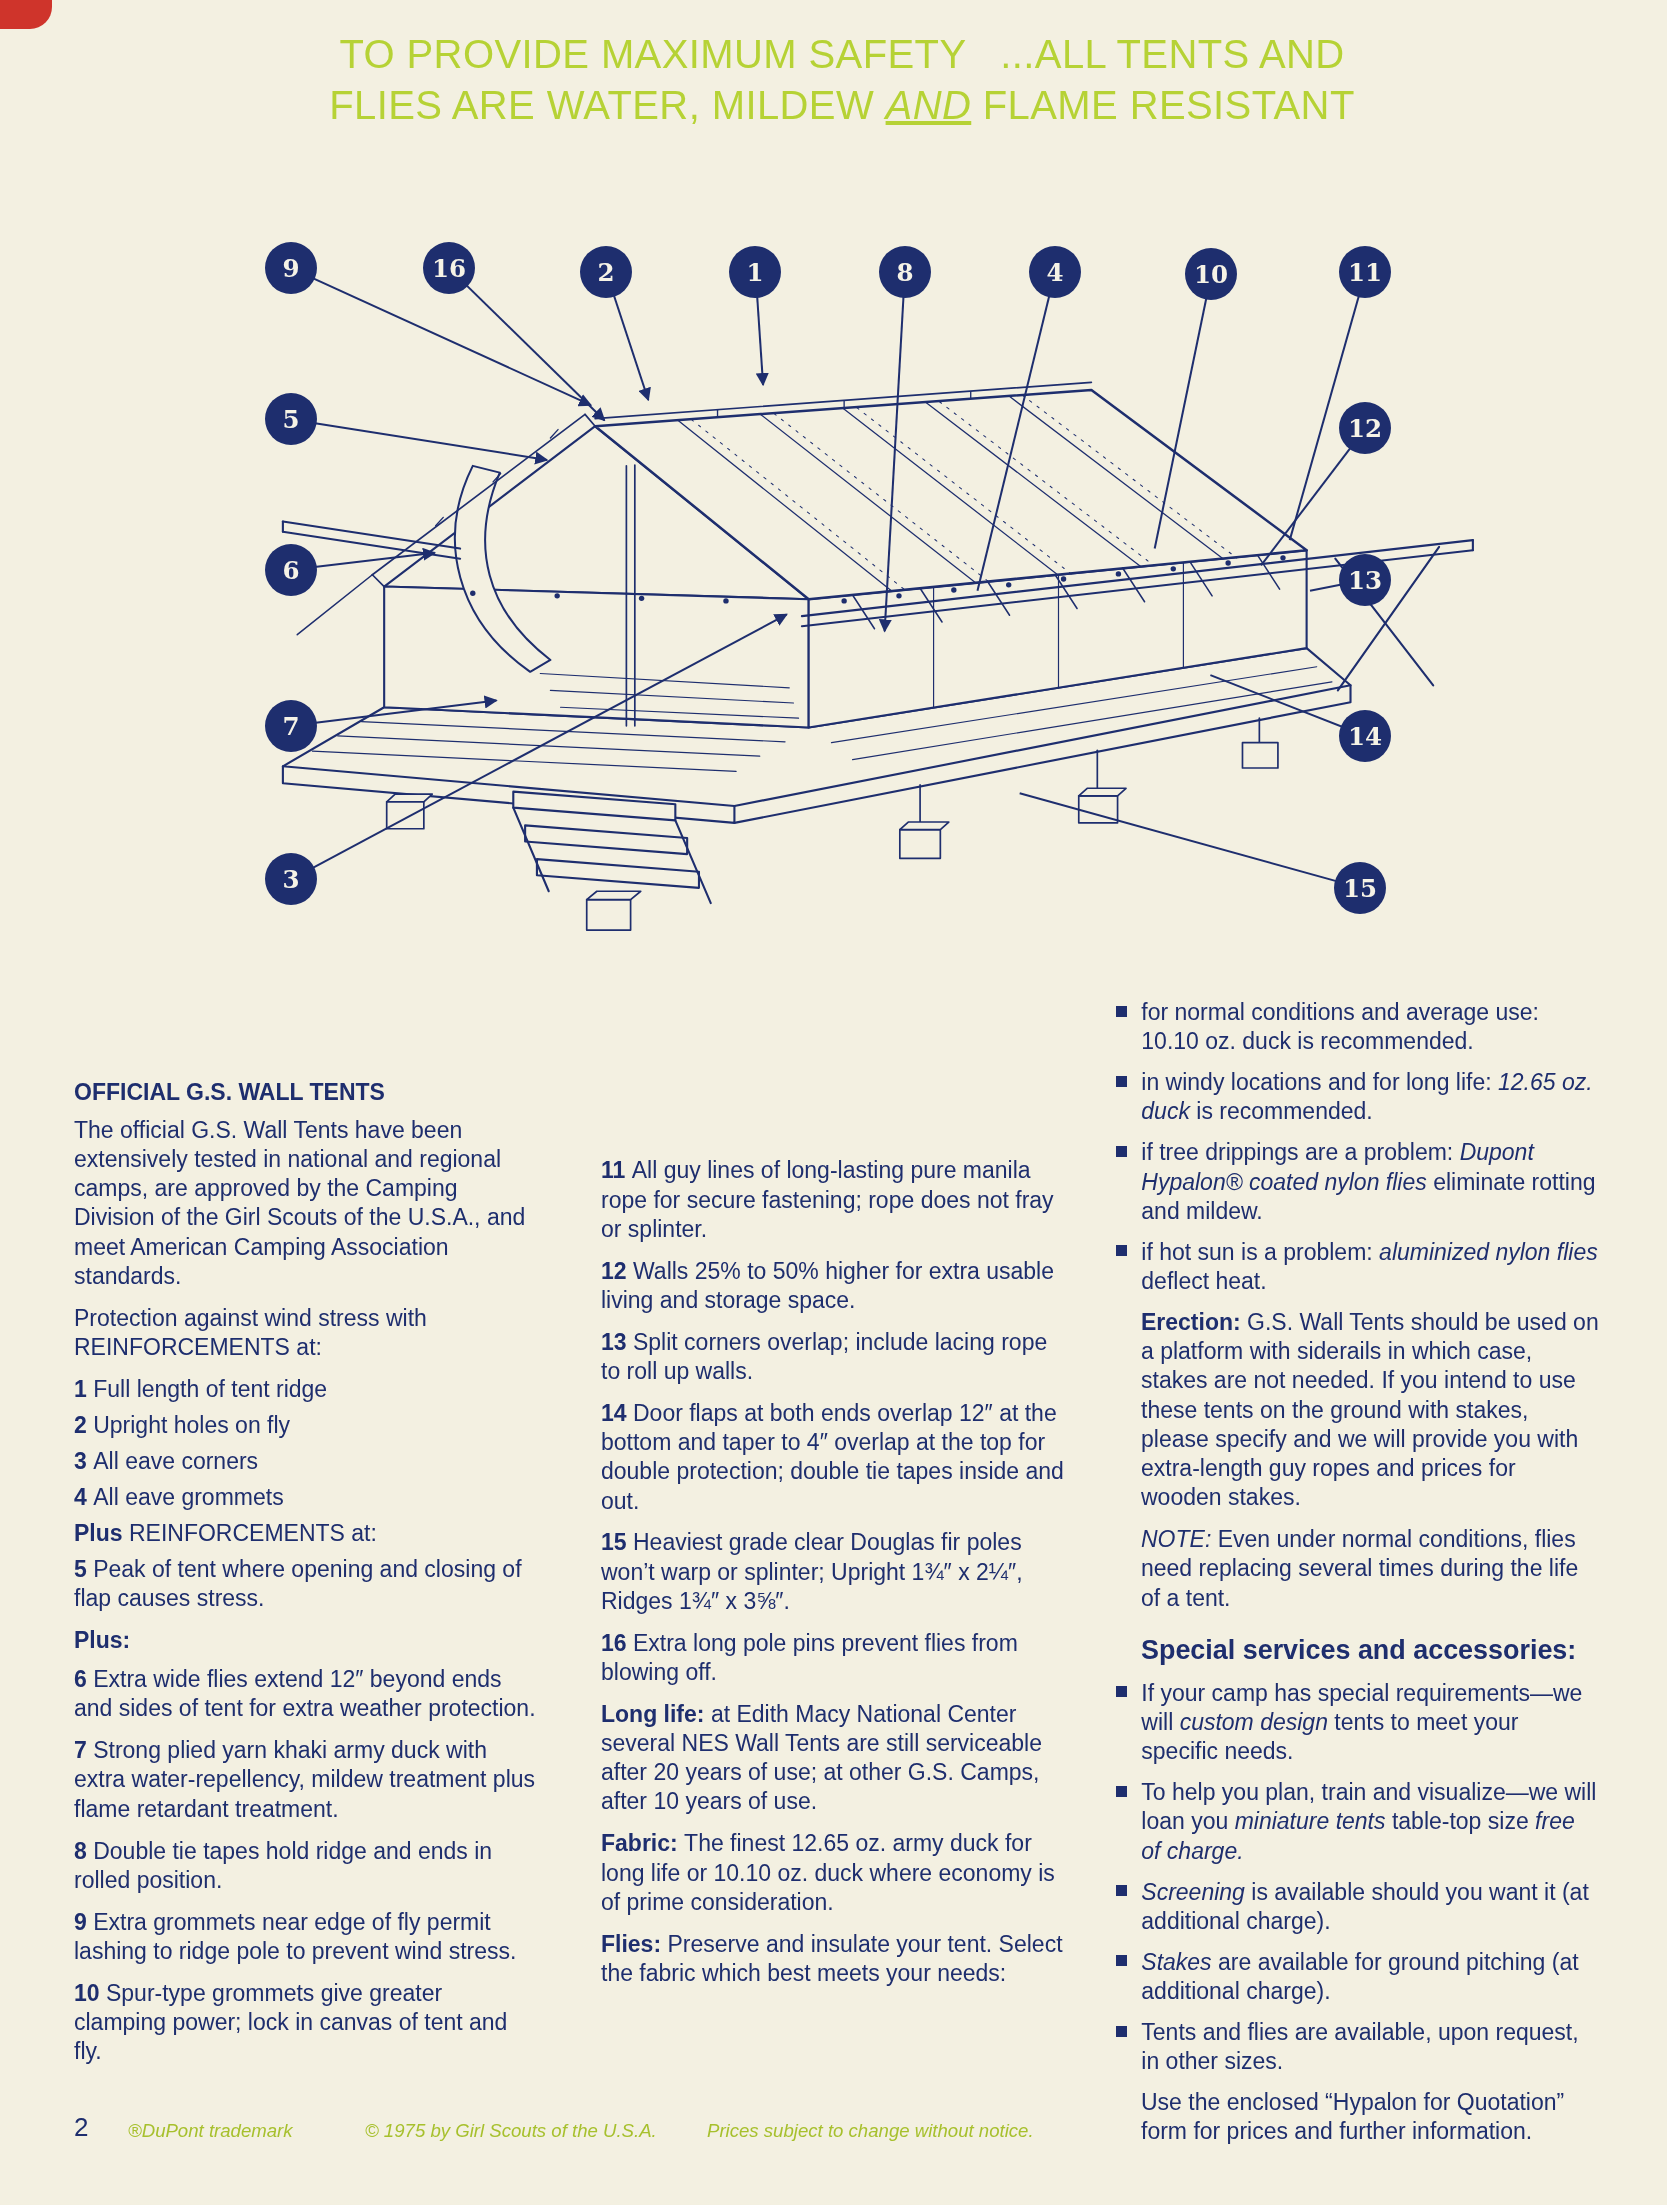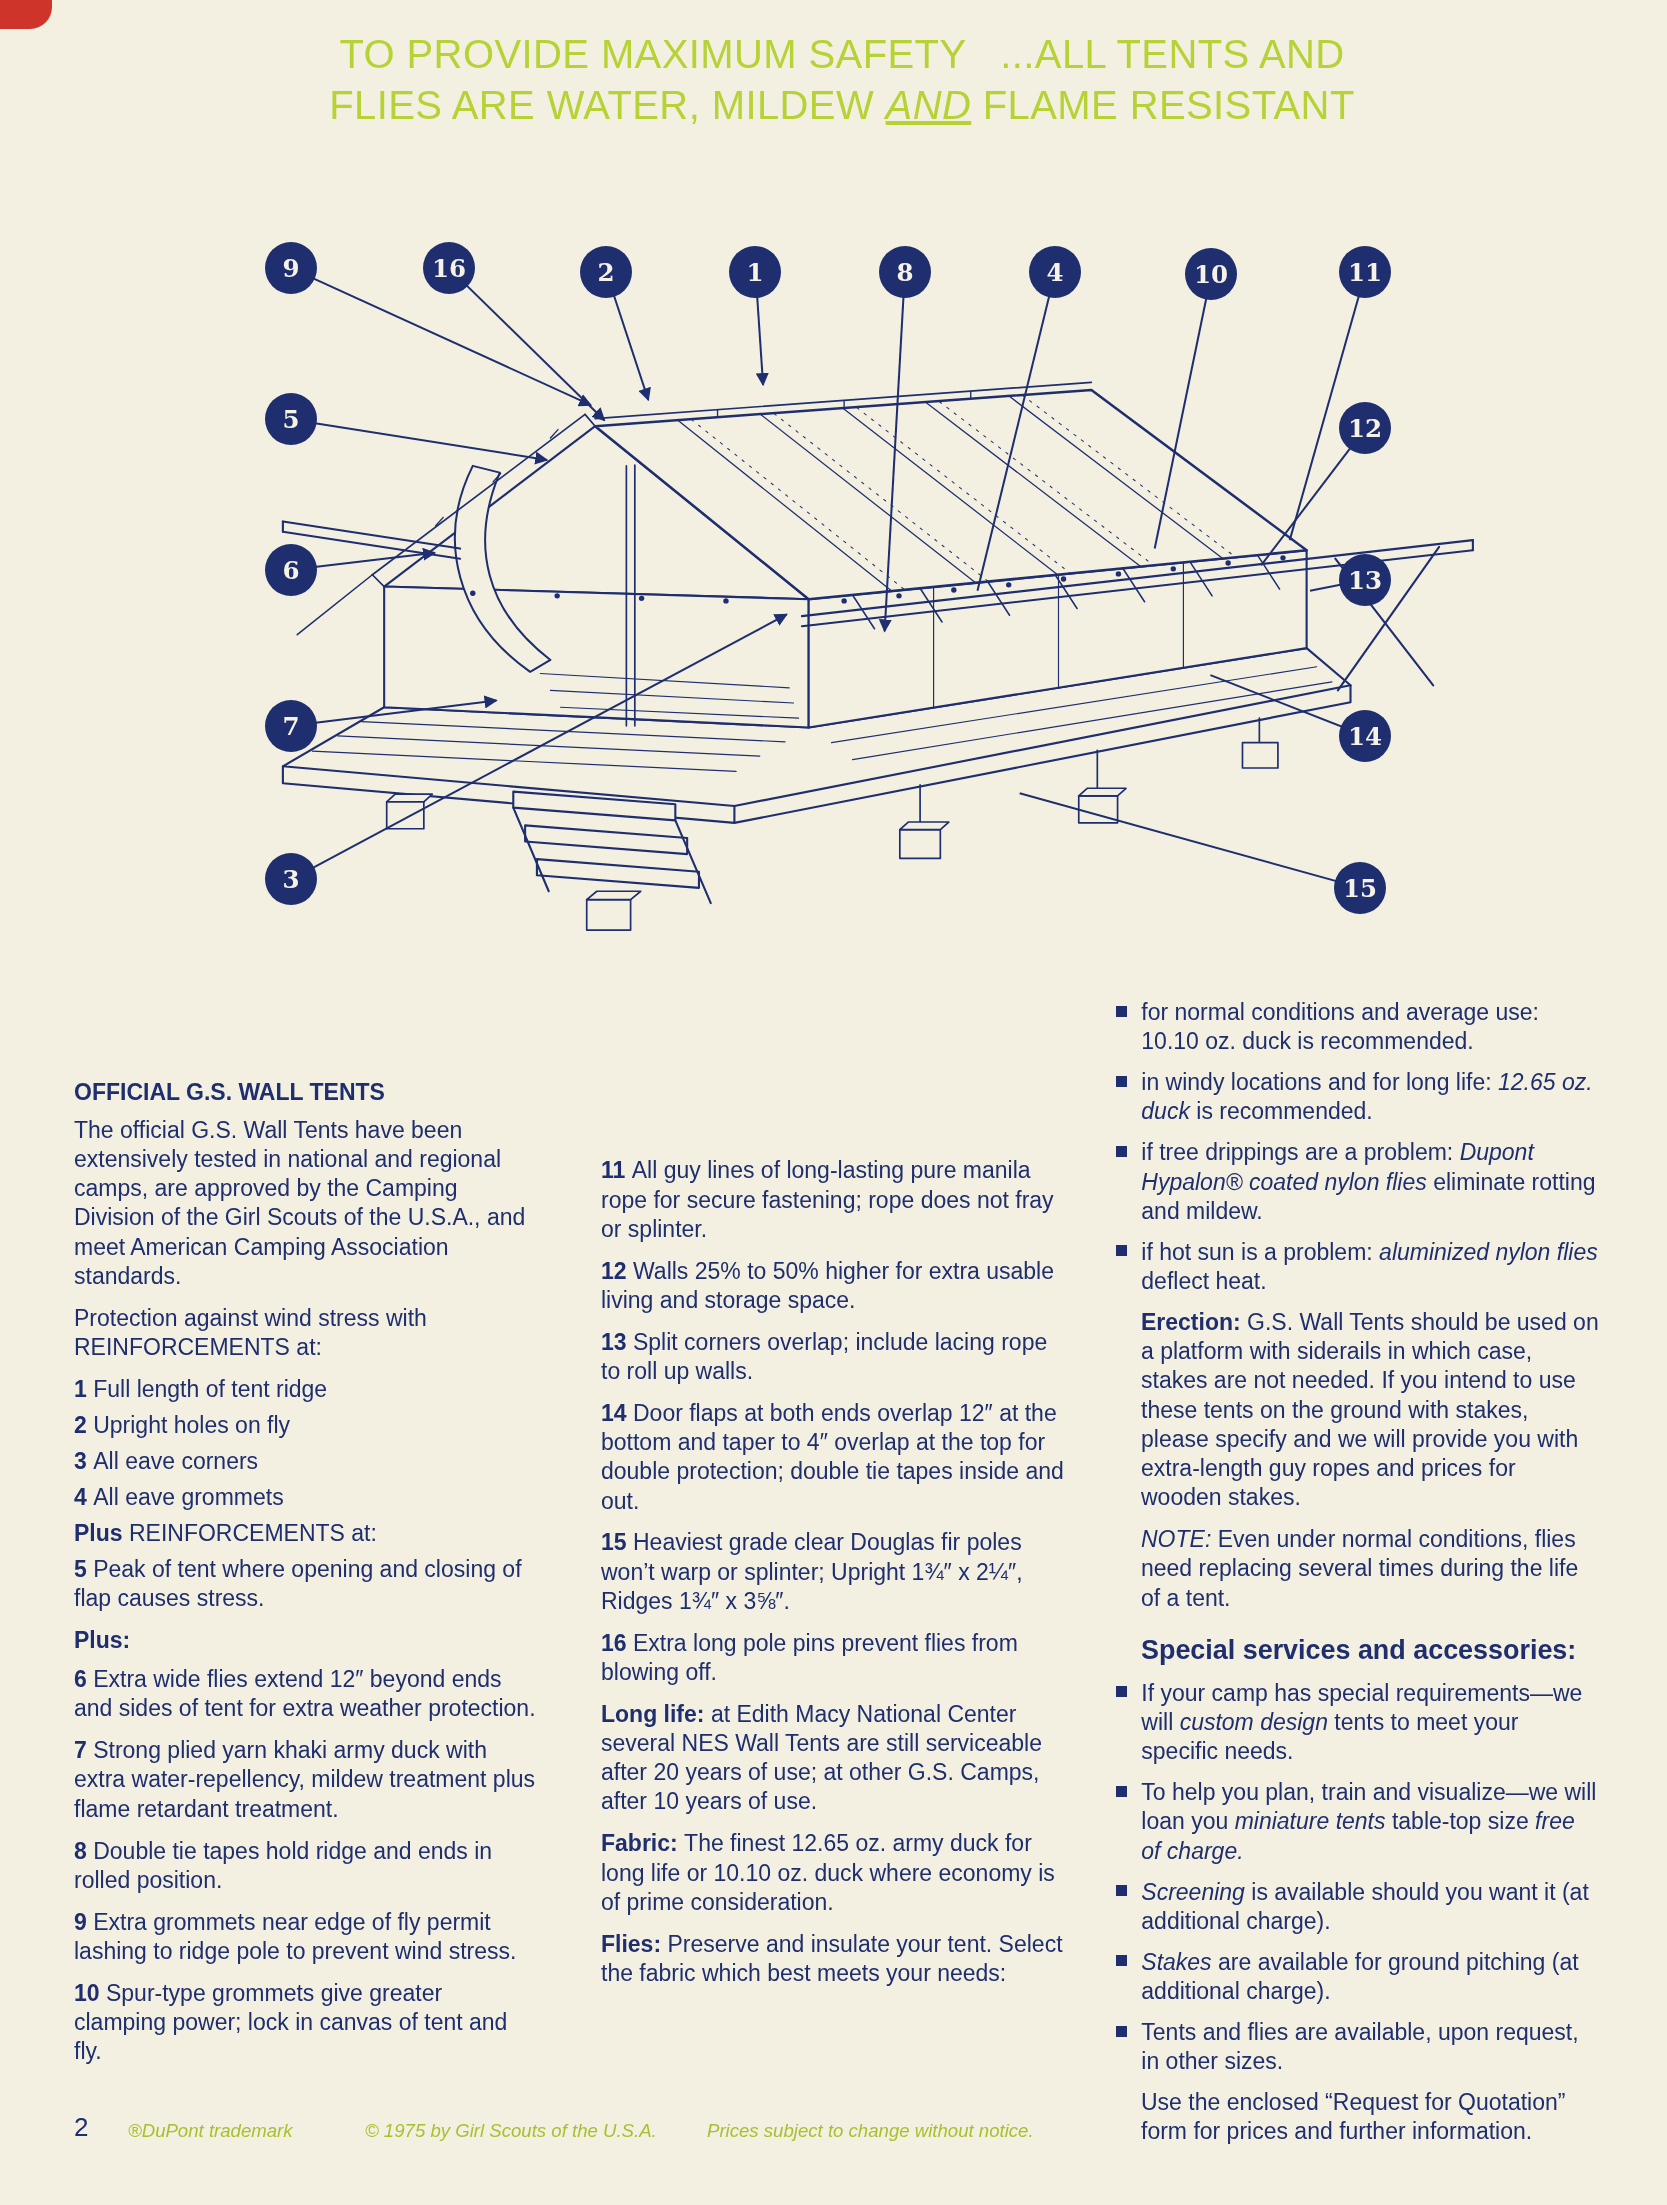--- a/index.html
+++ b/index.html
@@ -283,21 +283,21 @@
         <p class="bt"><span style="font-style: italic;">Screening</span><span> is available should you want it (at additional charge).</span></p>
       </div>
       <div class="bullet">
         <span class="sq"></span>
         <p class="bt"><span style="font-style: italic;">Stakes</span><span> are available for ground pitching (at additional charge).</span></p>
       </div>
       <div class="bullet">
         <span class="sq"></span>
         <p class="bt"><span>Tents and flies are available, upon request, in other sizes.</span></p>
       </div>
-      <p class="p indent">Use the enclosed “Request for Quotation” form for prices and further information.</p>
+      <p class="p indent">Use the enclosed “Hypalon for Quotation” form for prices and further information.</p>
     </section>
 
   </main>
 
   <footer class="footer">
     <span class="pagenum">2</span>
     <span class="credit c1">®DuPont trademark</span>
     <span class="credit c2">© 1975 by Girl Scouts of the U.S.A.</span>
     <span class="credit c3">Prices subject to change without notice.</span>
   </footer>

